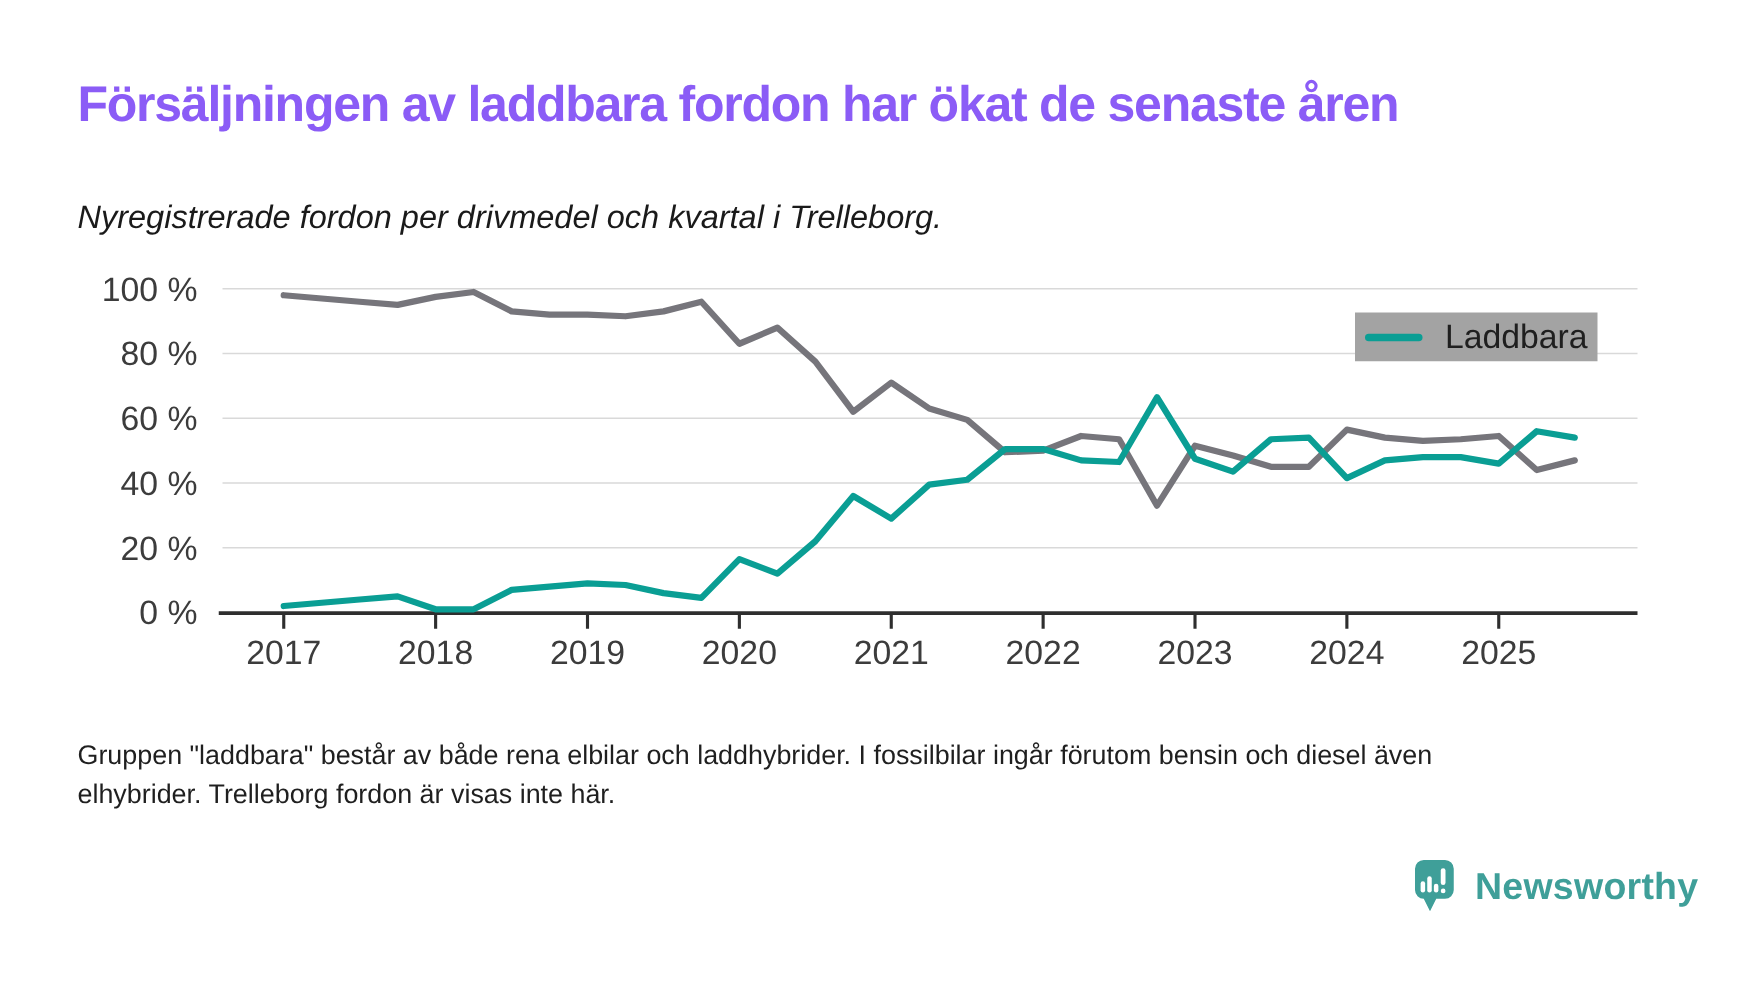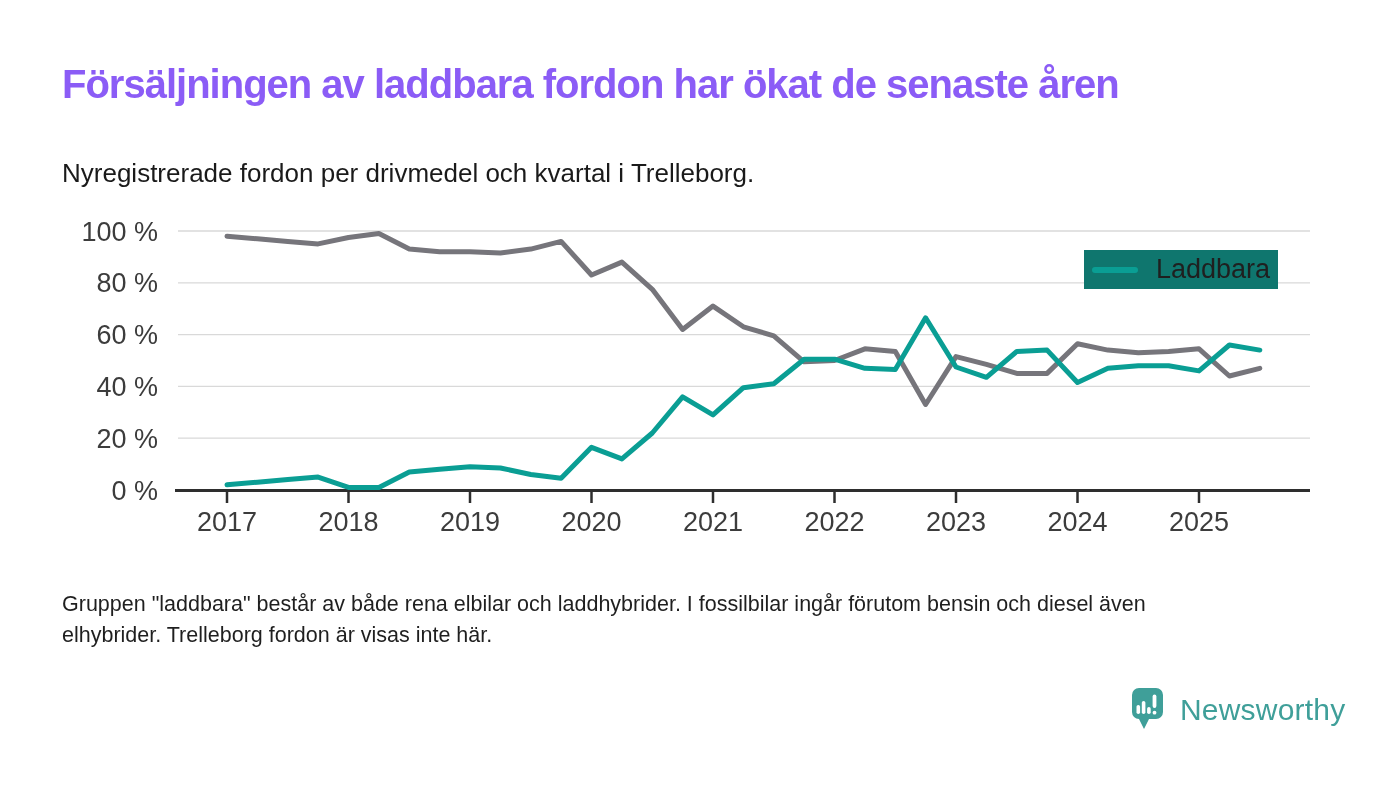--- a/index.html
+++ b/index.html
@@ -6,41 +6,41 @@
   body{
     width:1400px;height:793px;position:relative;background:#ffffff;
     font-family:"Liberation Sans",sans-serif;overflow:hidden;
   }
   .title{
     position:absolute;left:62px;top:62px;width:1300px;
     font-size:40px;font-weight:bold;letter-spacing:-1px;color:#8b5cf6;
   }
   .subtitle{
     position:absolute;left:62px;top:158px;width:1300px;
-    font-size:26px;color:#1a1a1a;
+    font-size:26px;color:#1a1a1a;font-style:italic;
   }
   #chart-svg{position:absolute;left:0;top:0;}
   #chart-svg text{font-family:"Liberation Sans",sans-serif;font-size:27px;fill:#3c3c3c;}
   .legend{
     position:absolute;left:1084px;top:250px;display:flex;flex-direction:column;gap:6px;
   }
   .legend-row{
-    display:flex;align-items:center;background:#0f766e;padding:4px 8px 4px 8px;justify-content:center;
+    display:flex;align-items:center;background:#a3a3a3;padding:4px 8px 4px 8px;justify-content:center;
   }
   .legend-swatch{width:46px;height:6px;border-radius:3px;margin-right:18px;flex:0 0 auto;}
   .legend-label{font-size:27px;color:#1f1f1f;white-space:nowrap;}
   .footnote{
     position:absolute;left:62px;top:589px;width:1290px;
     font-size:21.5px;line-height:31px;color:#1f1f1f;
   }
   .brand{
     position:absolute;left:1131px;top:688px;display:flex;align-items:center;
   }
   .brand-text{
-    margin-left:15px;font-size:30px;font-weight:normal;letter-spacing:0.2px;color:#3f9f99;
+    margin-left:15px;font-size:30px;font-weight:bold;letter-spacing:0.2px;color:#3f9f99;
   }
 </style>
 </head>
 <body>
 
 <div class="title">Försäljningen av laddbara fordon har ökat de senaste åren</div>
 <div class="subtitle">Nyregistrerade fordon per drivmedel och kvartal i Trelleborg.</div>
 
 <svg id="chart-svg" width="1400" height="793" viewBox="0 0 1400 793">
     <text x="158" y="499.5" text-anchor="end" fill="#3c3c3c">0 %</text>

